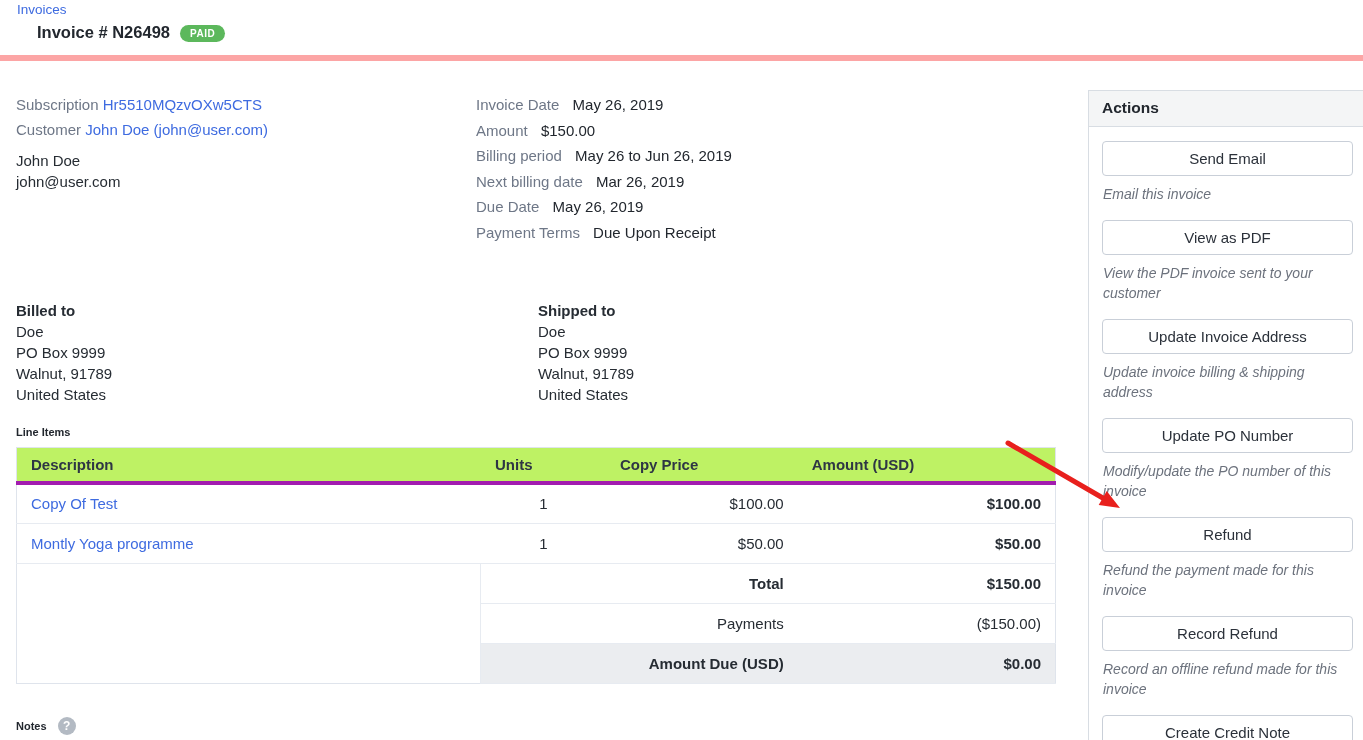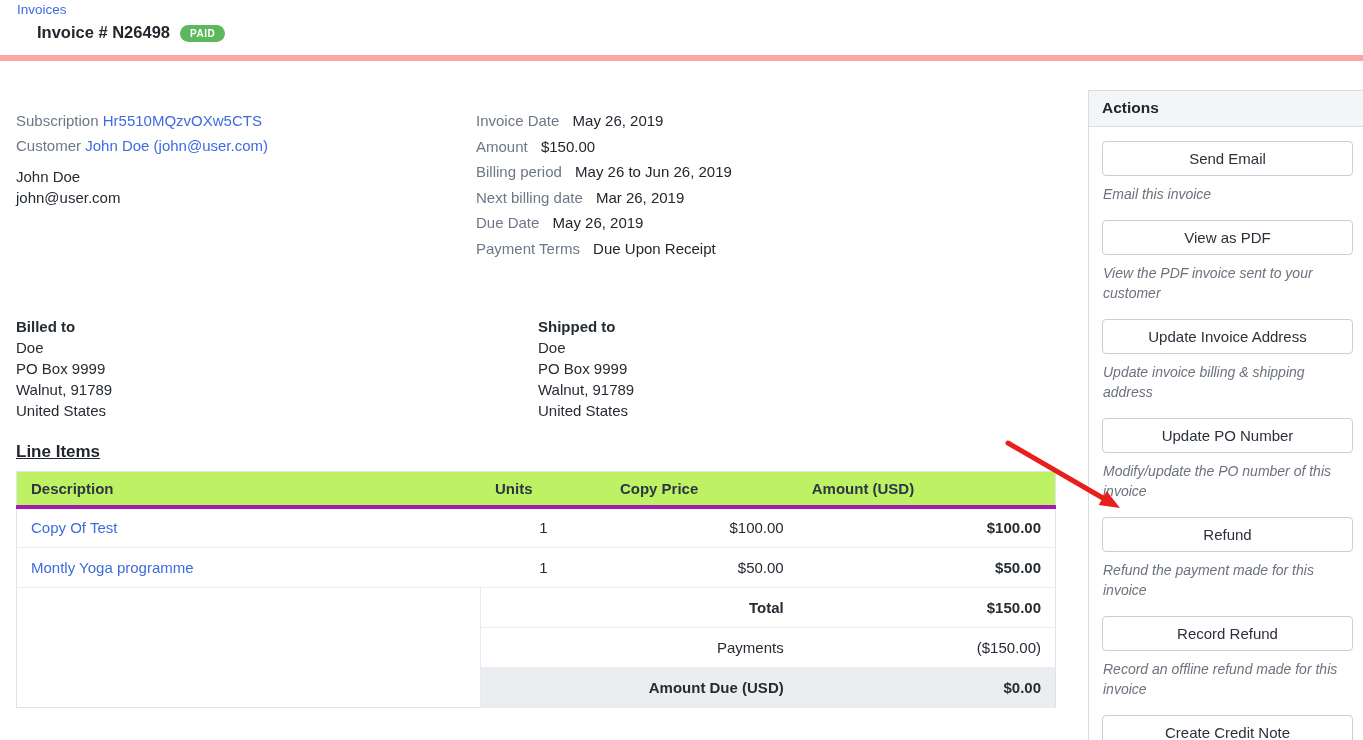--- a/index.html
+++ b/index.html
@@ -46,36 +46,36 @@
   }
 
   
   .main {
     position: absolute;
     left: 16px;
     top: 55px;
     width: 1043px;
     padding-top: 37px;
   }
-  .summary-row { display: flex; margin-top: 16px; }
+  .summary-row { display: flex; }
   .customer-block { width: 460px; }
   .customer-block .line { line-height: 25px; }
   .lbl { color: var(--text-gray, #6e7787); }
   .cust-name { margin-top: 8px; line-height: 21px; }
   .cust-email { line-height: 21px; }
   .meta-block { flex: 1; text-align: left; }
   .meta-row-line { line-height: 25.5px; white-space: nowrap; }
   .meta-row-line .val { color: #22272e; margin-left: 9px; }
 
   .addresses { display: flex; margin-top: 55px; }
   .addr { line-height: 21px; }
   .addr-billed { width: 522px; }
   .addr-title { font-weight: bold; }
 
-  .section-title { font-weight: bold; font-size: 17px; color: #22272e; text-decoration: underline; }
+  .section-title { font-weight: bold; font-size: 11px; color: #22272e; }
   .li-title { margin-top: 21px; }
 
   
   table.items {
     margin-top: 9px;
     width: 1040px;
     border-collapse: collapse;
     border: 1px solid #dfe4ec;
     font-size: 15px;
   }

